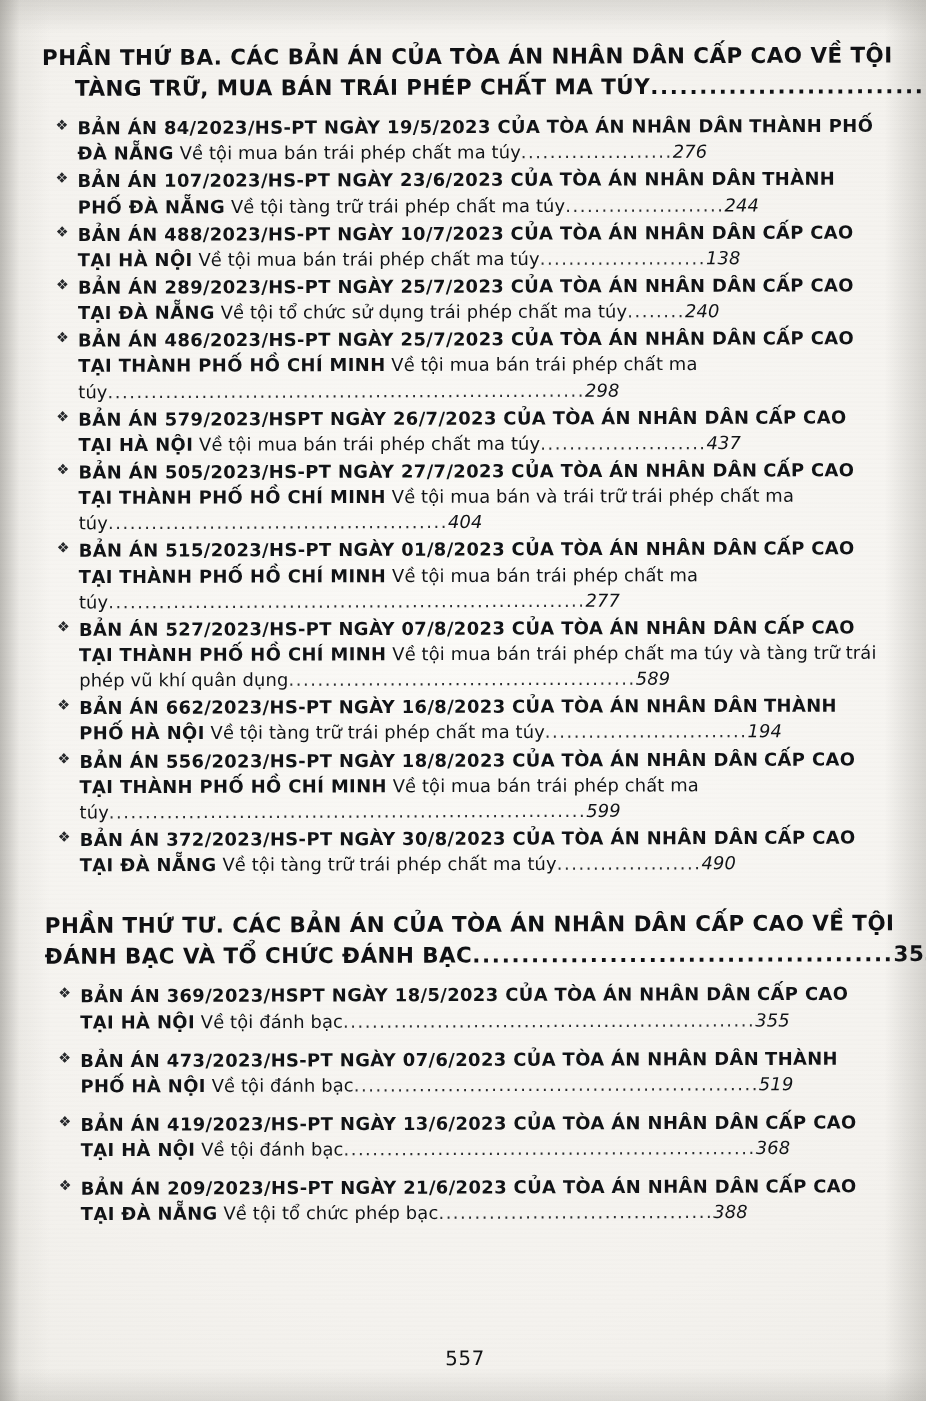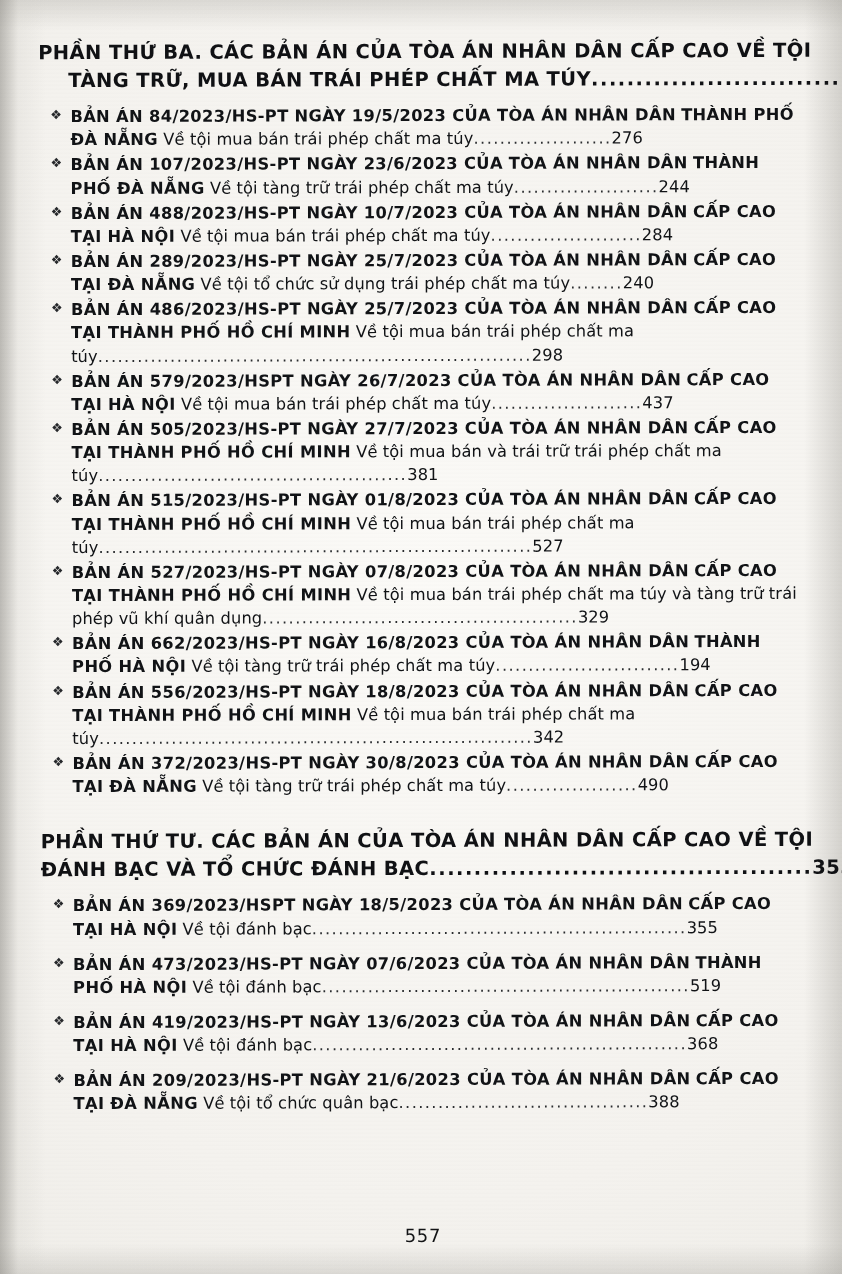--- a/index.html
+++ b/index.html
@@ -111,20 +111,21 @@
   .entry .subject {
     font-weight: 400;
     letter-spacing: 0.1px;
   }
   .entry .dots {
     letter-spacing: 1.4px;
     color: #2a2c2f;
   }
   .entry .pg {
     font-weight: 400;
+    font-style: italic;
   }
 
   .entries.part4 .entry { margin-bottom: 12px; }
   .entries.part4 .entry .etext { font-size: 16.3px; }
 
   
   .folio {
     position: absolute;
     left: 0; right: 0;
     bottom: 28px;
@@ -175,21 +176,21 @@
             <span class="court">THÀNH PHỐ ĐÀ NẴNG</span>
             <span class="subject">Về tội tàng trữ trái phép chất ma túy</span><span class="dots">......................</span><span class="pg">244</span>
           </span>
         </li>
 
         <li class="entry">
           <span class="bullet">❖</span>
           <span class="etext">
             <span class="code">BẢN ÁN 488/2023/HS-PT NGÀY 10/7/2023 CỦA TÒA ÁN NHÂN DÂN</span>
             <span class="court">CẤP CAO TẠI HÀ NỘI</span>
-            <span class="subject">Về tội mua bán trái phép chất ma túy</span><span class="dots">.......................</span><span class="pg">284</span>
+            <span class="subject">Về tội mua bán trái phép chất ma túy</span><span class="dots">.......................</span><span class="pg">138</span>
           </span>
         </li>
 
         <li class="entry">
           <span class="bullet">❖</span>
           <span class="etext">
             <span class="code">BẢN ÁN 289/2023/HS-PT NGÀY 25/7/2023 CỦA TÒA ÁN NHÂN DÂN</span>
             <span class="court">CẤP CAO TẠI ĐÀ NẴNG</span>
             <span class="subject">Về tội tổ chức sử dụng trái phép chất ma túy</span><span class="dots">........</span><span class="pg">240</span>
           </span>
@@ -213,60 +214,60 @@
             <span class="subject">Về tội mua bán trái phép chất ma túy</span><span class="dots">.......................</span><span class="pg">437</span>
           </span>
         </li>
 
         <li class="entry">
           <span class="bullet">❖</span>
           <span class="etext">
             <span class="code">BẢN ÁN 505/2023/HS-PT NGÀY 27/7/2023 CỦA TÒA ÁN NHÂN DÂN</span>
             <span class="court">CẤP CAO TẠI THÀNH PHỐ HỒ CHÍ MINH</span>
             <span class="subject">Về tội mua bán và trái trữ</span>
-            <span class="subject">trái phép chất ma túy</span><span class="dots">...............................................</span><span class="pg">381</span>
+            <span class="subject">trái phép chất ma túy</span><span class="dots">...............................................</span><span class="pg">404</span>
           </span>
         </li>
 
         <li class="entry">
           <span class="bullet">❖</span>
           <span class="etext">
             <span class="code">BẢN ÁN 515/2023/HS-PT NGÀY 01/8/2023 CỦA TÒA ÁN NHÂN DÂN</span>
             <span class="court">CẤP CAO TẠI THÀNH PHỐ HỒ CHÍ MINH</span>
             <span class="subject">Về tội mua bán trái phép chất</span>
-            <span class="subject">ma túy</span><span class="dots">..................................................................</span><span class="pg">527</span>
+            <span class="subject">ma túy</span><span class="dots">..................................................................</span><span class="pg">277</span>
           </span>
         </li>
 
         <li class="entry">
           <span class="bullet">❖</span>
           <span class="etext">
             <span class="code">BẢN ÁN 527/2023/HS-PT NGÀY 07/8/2023 CỦA TÒA ÁN NHÂN DÂN</span>
             <span class="court">CẤP CAO TẠI THÀNH PHỐ HỒ CHÍ MINH</span>
             <span class="subject">Về tội mua bán trái phép chất</span>
-            <span class="subject">ma túy và tàng trữ trái phép vũ khí quân dụng</span><span class="dots">................................................</span><span class="pg">329</span>
+            <span class="subject">ma túy và tàng trữ trái phép vũ khí quân dụng</span><span class="dots">................................................</span><span class="pg">589</span>
           </span>
         </li>
 
         <li class="entry">
           <span class="bullet">❖</span>
           <span class="etext">
             <span class="code">BẢN ÁN 662/2023/HS-PT NGÀY 16/8/2023 CỦA TÒA ÁN NHÂN DÂN</span>
             <span class="court">THÀNH PHỐ HÀ NỘI</span>
             <span class="subject">Về tội tàng trữ trái phép chất ma túy</span><span class="dots">............................</span><span class="pg">194</span>
           </span>
         </li>
 
         <li class="entry">
           <span class="bullet">❖</span>
           <span class="etext">
             <span class="code">BẢN ÁN 556/2023/HS-PT NGÀY 18/8/2023 CỦA TÒA ÁN NHÂN DÂN</span>
             <span class="court">CẤP CAO TẠI THÀNH PHỐ HỒ CHÍ MINH</span>
             <span class="subject">Về tội mua bán trái phép chất</span>
-            <span class="subject">ma túy</span><span class="dots">..................................................................</span><span class="pg">342</span>
+            <span class="subject">ma túy</span><span class="dots">..................................................................</span><span class="pg">599</span>
           </span>
         </li>
 
         <li class="entry">
           <span class="bullet">❖</span>
           <span class="etext">
             <span class="code">BẢN ÁN 372/2023/HS-PT NGÀY 30/8/2023 CỦA TÒA ÁN NHÂN DÂN</span>
             <span class="court">CẤP CAO TẠI ĐÀ NẴNG</span>
             <span class="subject">Về tội tàng trữ trái phép chất ma túy</span><span class="dots">....................</span><span class="pg">490</span>
           </span>
@@ -308,21 +309,21 @@
             <span class="court">CẤP CAO TẠI HÀ NỘI</span>
             <span class="subject">Về tội đánh bạc</span><span class="dots">.........................................................</span><span class="pg">368</span>
           </span>
         </li>
 
         <li class="entry">
           <span class="bullet">❖</span>
           <span class="etext">
             <span class="code">BẢN ÁN 209/2023/HS-PT NGÀY 21/6/2023 CỦA TÒA ÁN NHÂN DÂN</span>
             <span class="court">CẤP CAO TẠI ĐÀ NẴNG</span>
-            <span class="subject">Về tội tổ chức quân bạc</span><span class="dots">......................................</span><span class="pg">388</span>
+            <span class="subject">Về tội tổ chức phép bạc</span><span class="dots">......................................</span><span class="pg">388</span>
           </span>
         </li>
 
       </ul>
     </div>
 
   </div>
 
   <div class="folio">557</div>
 </div>

